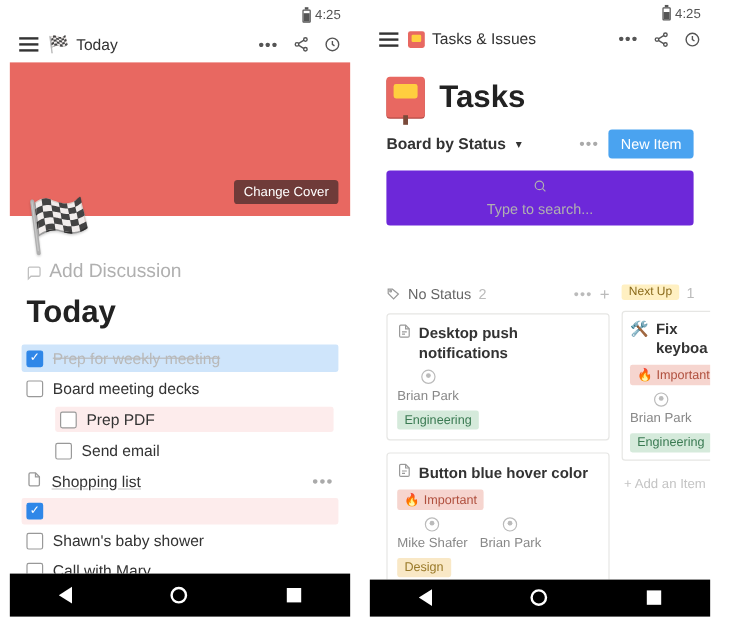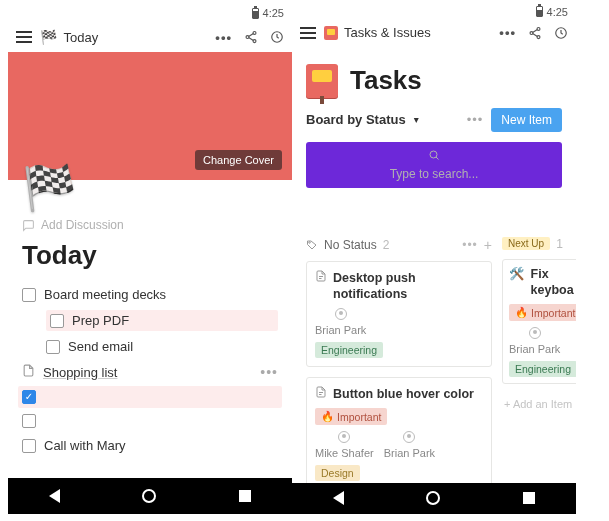--- a/index.html
+++ b/index.html
@@ -6,21 +6,21 @@
   body {
     font-family: -apple-system, BlinkMacSystemFont, "Segoe UI", Helvetica, Arial, sans-serif;
     background: #fff;
     width: 609px;
     height: 521px;
     overflow: hidden;
     position: relative;
     font-size: 13px;
     color: #333;
   }
-  .screens { display: flex; padding: 4px 8px 0 8px; }
+  .screens { display: flex; gap: 16px; padding: 4px 8px 0 8px; }
   .phone {
     width: 284px;
     height: 510px;
     background: #fff;
     position: relative;
     display: flex;
     flex-direction: column;
     overflow: hidden;
   }
   .statusbar {
@@ -55,21 +55,21 @@
   .cover .change {
     position:absolute; right:10px; bottom:10px;
     background: rgba(60,40,40,0.7); color:#fff;
     font-size:11px; padding:4px 8px; border-radius:3px;
   }
   .flag-big {
     position:absolute; left:14px; bottom:-34px; font-size:44px;
     filter: drop-shadow(0 1px 1px rgba(0,0,0,0.2));
   }
   .content { padding: 0 14px; flex:1; overflow:hidden; }
-  .add-disc { margin-top:38px; color:#b0b0b0; font-size:12px; display:flex; align-items:center; gap:6px; }
+  .add-disc { margin-top:38px; color:#b0b0b0; font-size:16px; display:flex; align-items:center; gap:6px; }
   .page-title { font-size:26px; font-weight:800; margin-top:8px; margin-bottom:14px; color:#222;}
   .todo-list { display:flex; flex-direction:column; gap:6px; }
   .todo { display:flex; align-items:center; gap:8px; font-size:13px; padding:2px 0; }
   .todo .cb {
     width:14px; height:14px; border:1.5px solid #999; background:#fff;
     flex-shrink:0; display:inline-flex; align-items:center; justify-content:center;
     border-radius:2px;
   }
   .todo .cb.checked { background:#2f87e8; border-color:#2f87e8; }
   .todo .cb.checked::after { content:"✓"; color:#fff; font-size:10px; line-height:1;}
@@ -185,20 +185,24 @@
     </div>
     <div class="content">
       <div class="add-disc">
         <svg width="13" height="13" viewBox="0 0 24 24" fill="none" stroke="#c0c0c0" stroke-width="2">
             <path d="M21 15a2 2 0 0 1-2 2H7l-4 4V5a2 2 0 0 1 2-2h14a2 2 0 0 1 2 2z"></path>
           </svg>
         <span>Add Discussion</span>
       </div>
       <h1 class="page-title">Today</h1>
       <div class="todo-list">
+        <div class="todo done sel">
+          <span class="cb checked"></span>
+          <span class="label">Prep for weekly meeting</span>
+        </div>
         <div class="todo">
           <span class="cb"></span>
           <span class="label">Board meeting decks</span>
         </div>
         <div class="todo sub" style="background:#fdecec;margin-left:24px;padding:3px 4px;border-radius:2px;">
           <span class="cb"></span>
           <span class="label">Prep PDF</span>
         </div>
         <div class="todo sub">
           <span class="cb"></span>
@@ -212,20 +216,21 @@
               </svg>
           </span>
           <span style="text-decoration:underline;text-decoration-color:#ccc;">Shopping list</span>
           <span class="row-dots">•••</span>
         </div>
         <div class="todo done sel2">
           <span class="cb checked"></span>
         </div>
         <div class="todo">
           <span class="cb"></span>
+          <span class="label">Shawn's baby shower</span>
         </div>
         <div class="todo">
           <span class="cb"></span>
           <span class="label">Call with Mary</span>
         </div>
 
       </div>
     </div>
     <div class="navbar">
       <span class="tri"></span>

